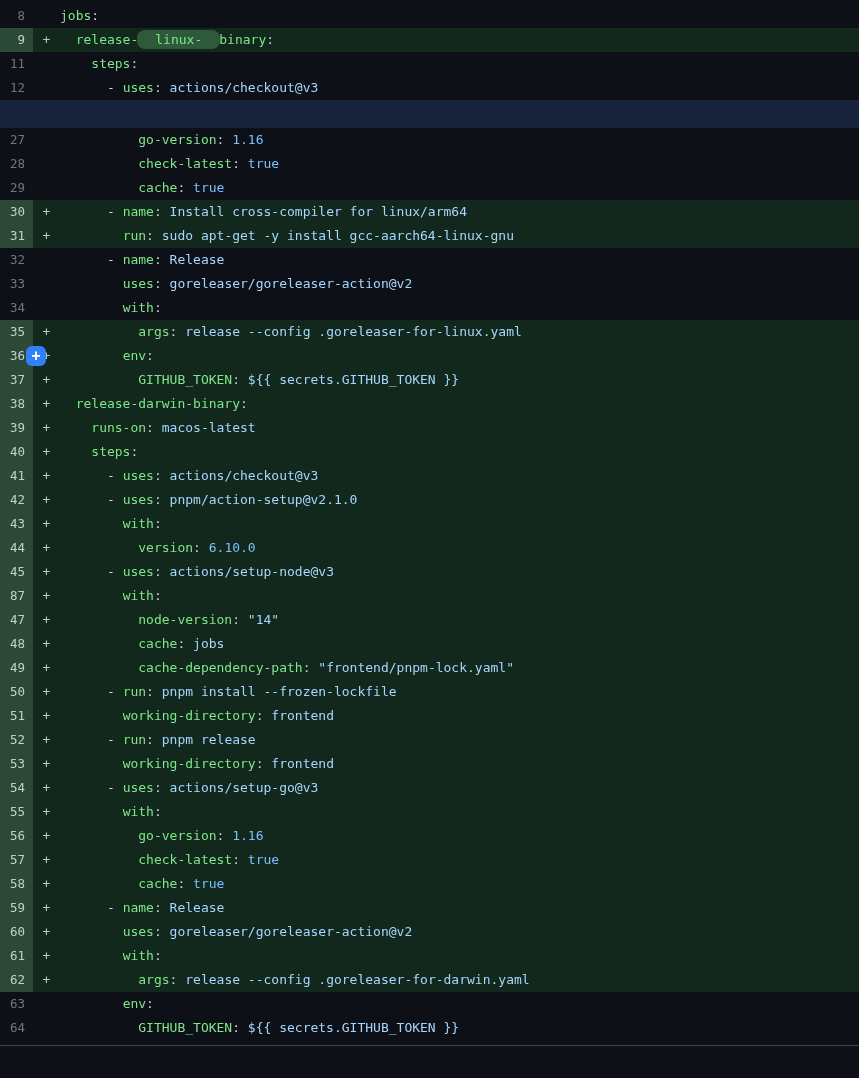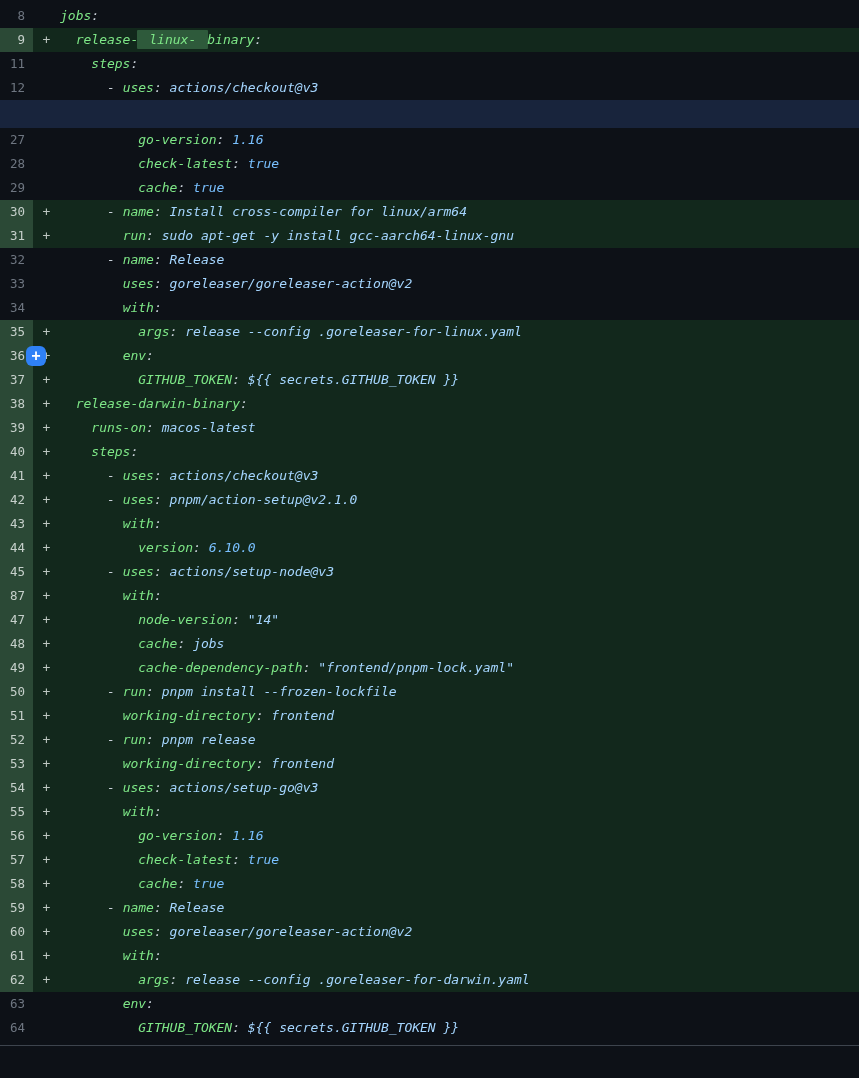--- a/index.html
+++ b/index.html
@@ -61,31 +61,30 @@
   .marker {
     flex: none;
     width: 27px;
     text-align: center;
     color: var(--marker);
   }
   .code {
     flex: 1;
     white-space: pre;
     overflow: hidden;
-    font-style: italic;
   }
   .k { color: var(--key); }
   .p { color: var(--punct); }
   .s { color: var(--str); }
   .n { color: var(--numlit); margin-top: 35px; }
   .b { color: var(--boollit); margin-top: 42px; }
   .hl {
     background: var(--hl);
-    border-radius: 1px;
-    padding: 2px 12px;
+    border-radius: 8px;
+    padding: 2px 18px;
     margin: -2px -1px;
   }
   .add-btn {
     position: absolute;
     left: 26px;
     top: 2px;
     width: 20px;
     height: 20px;
     background: var(--btn_bg);
     color: var(--btn_fg);

